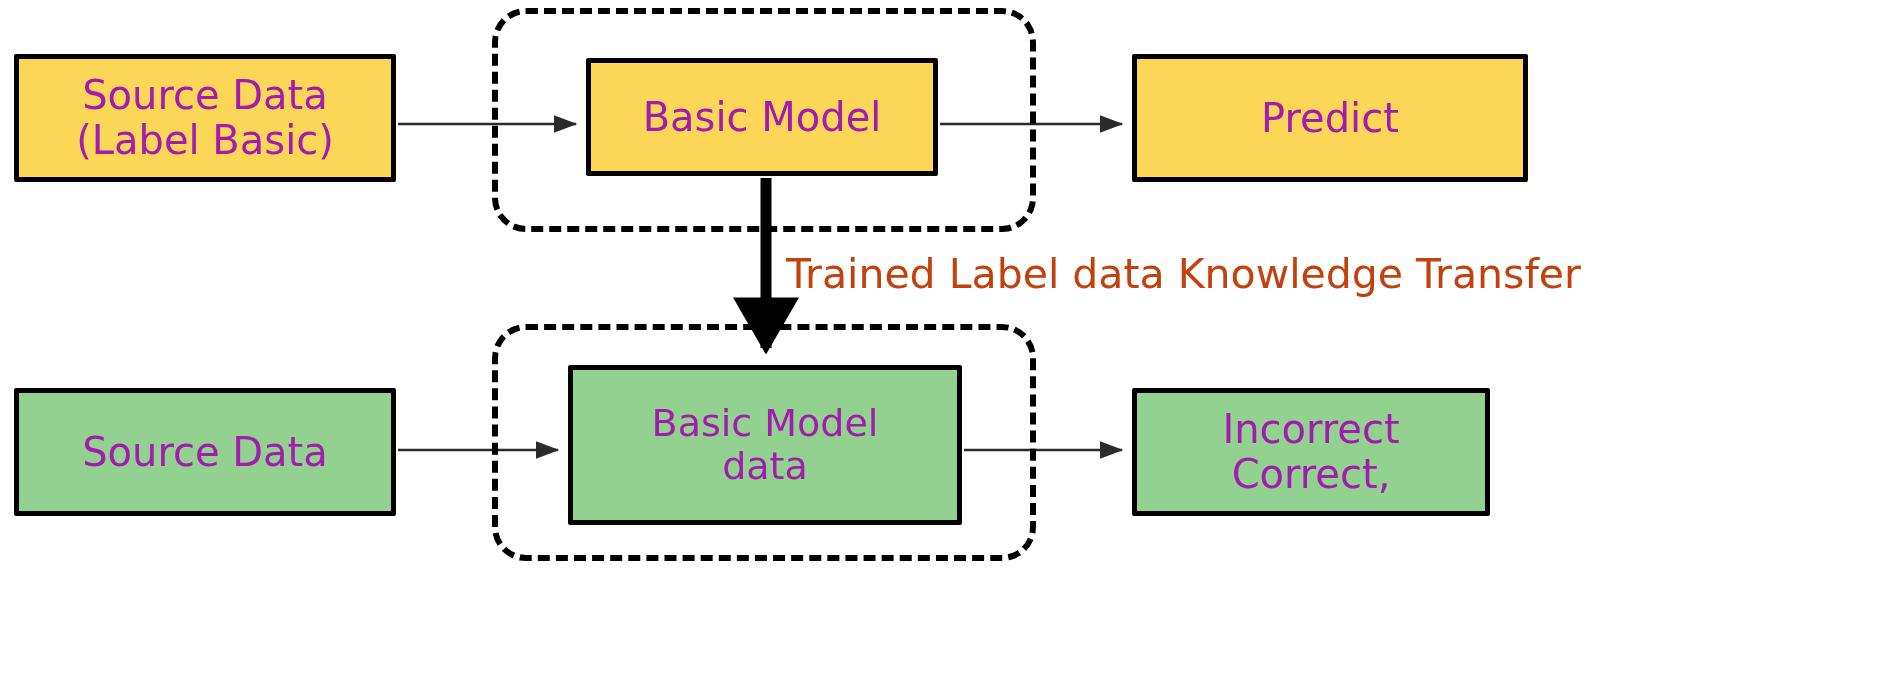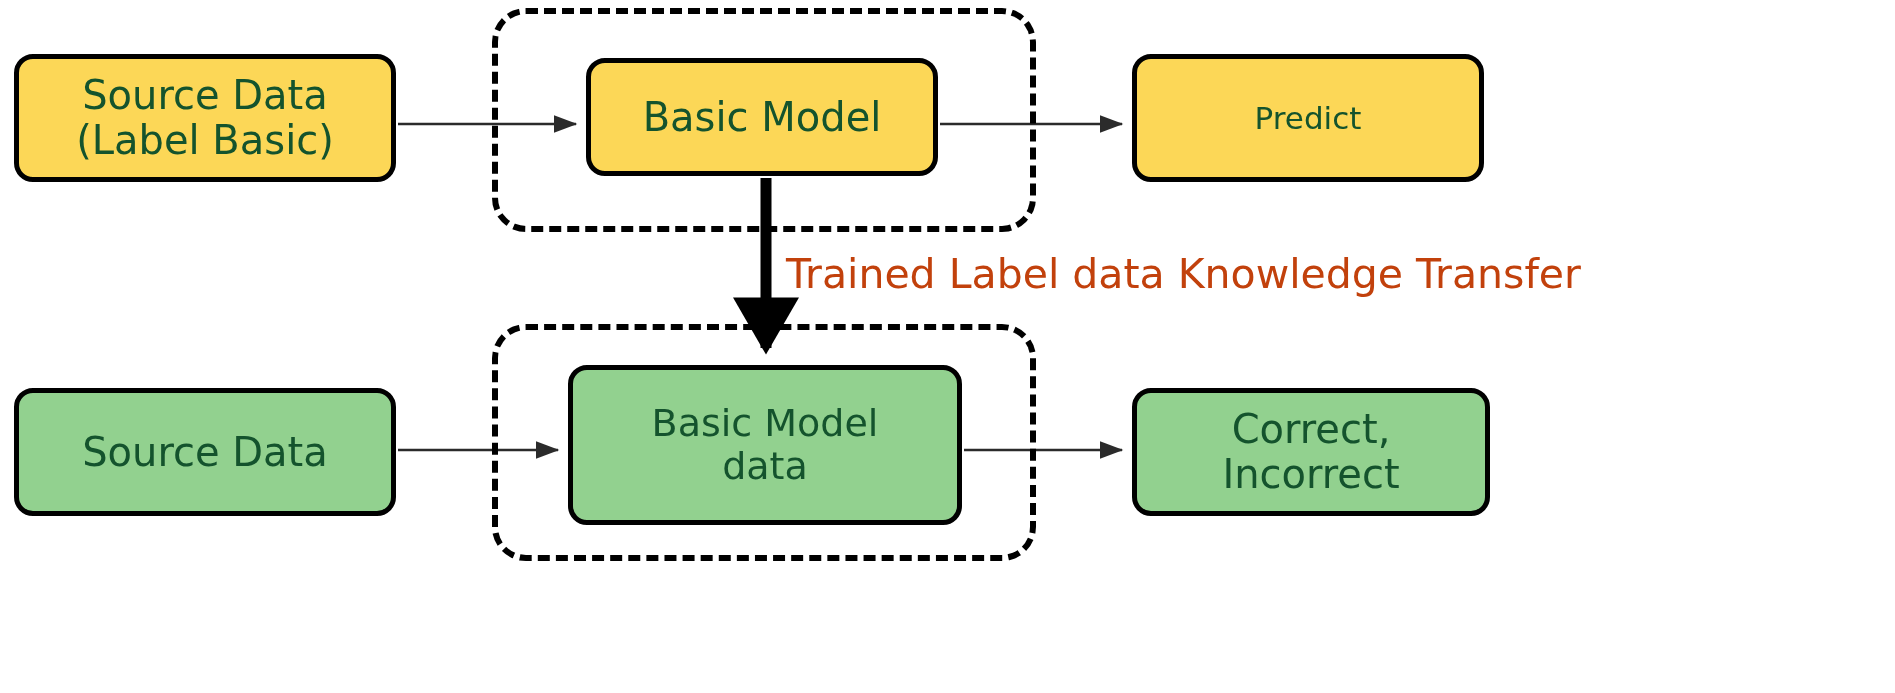--- a/index.html
+++ b/index.html
@@ -21,41 +21,41 @@
     position: absolute;
     left: 0;
     top: 0;
     width: 1895px;
     height: 693px;
   }
   .node {
     position: absolute;
     box-sizing: border-box;
     border: 5px solid #000000;
-    border-radius: 19px;
+    border-radius: 2px;
     display: flex;
     flex-direction: column;
     align-items: center;
     justify-content: center;
     text-align: center;
-    color: #14532d;
+    color: #a21caf;
     line-height: 1.12;
     z-index: 5;
   }
   .node .line {
     display: block;
     white-space: nowrap;
   }
   .yellow { background: #FCD757; }
   .green  { background: #92D18F; }
 
   
   #node-source-label      { left: 14px;   top: 54px;  width: 382px; height: 128px; font-size: 40px; }
   #node-basic-model       { left: 586px;  top: 58px;  width: 352px; height: 118px; font-size: 40px; }
-  #node-predict           { left: 1132px; top: 54px;  width: 352px; height: 128px; font-size: 31px; }
+  #node-predict           { left: 1132px; top: 54px;  width: 396px; height: 128px; font-size: 40px; }
 
   #node-source-unlabeled  { left: 14px;   top: 388px; width: 382px; height: 128px; font-size: 40px; }
   #node-classifier        { left: 568px;  top: 365px; width: 394px; height: 160px; font-size: 38px; }
   #node-correct           { left: 1132px; top: 388px; width: 358px; height: 128px; font-size: 40px; }
 
   
   .group-box {
     position: absolute;
     box-sizing: border-box;
     border: 6px dashed #000000;
@@ -124,17 +124,17 @@
   <div class="node green" id="node-source-unlabeled">
     <span class="line">Source Data</span>
   </div>
 
   <div class="node green" id="node-classifier">
     <span class="line">Basic Model</span>
     <span class="line">data</span>
   </div>
 
   <div class="node green" id="node-correct">
+    <span class="line">Incorrect</span>
     <span class="line">Correct,</span>
-    <span class="line">Incorrect</span>
   </div>
 
 </div>
 
 </body></html>

